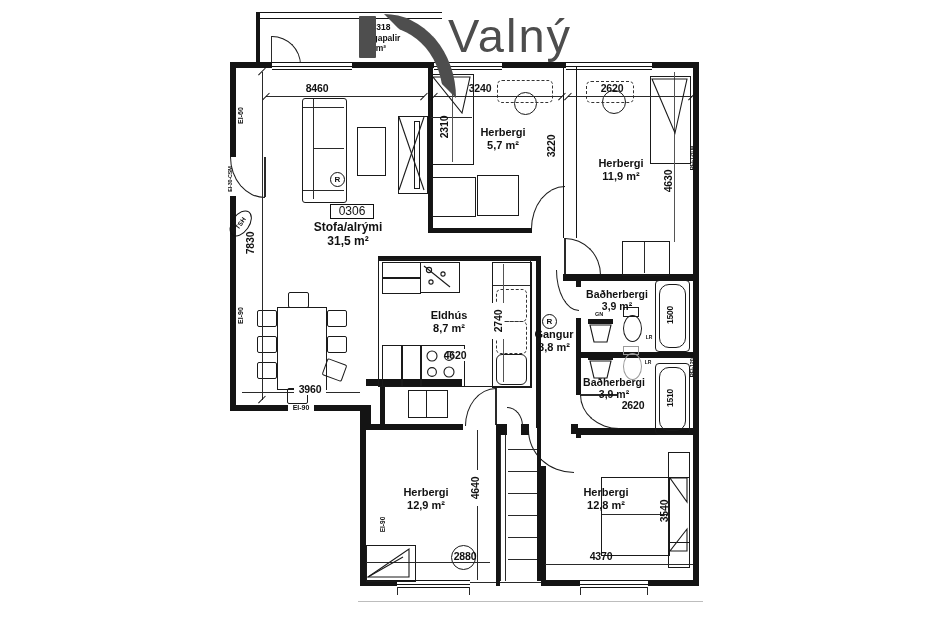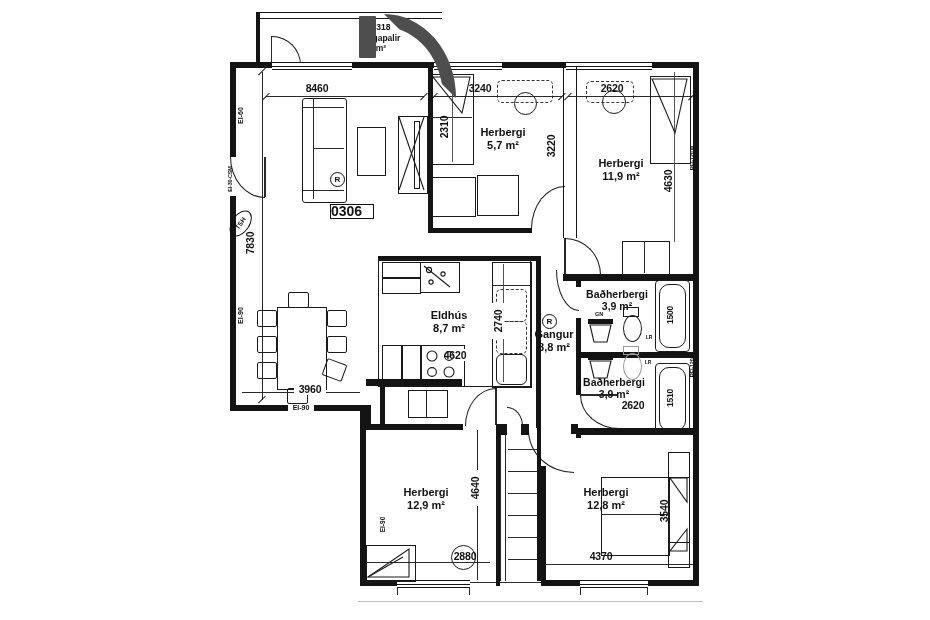--- a/index.html
+++ b/index.html
@@ -22,22 +22,22 @@
   .lbl{position:absolute;font-weight:bold;font-size:11px;line-height:1.16;text-align:center;white-space:nowrap}
   .lbl span{display:block}
   .sm{font-size:10.5px}
   .dim{position:absolute;font-weight:600;font-size:10.5px;letter-spacing:-.2px;white-space:nowrap;text-align:center}
   .v{transform:rotate(-90deg)}
   .tiny{font-size:6.5px;font-weight:bold;letter-spacing:0}
   .micro{font-size:5.5px;font-weight:bold}
   .tk{position:absolute;width:10px;height:1.2px;background:#111;transform:rotate(-45deg)}
   .rsym{position:absolute;width:13px;height:13px;border:1.2px solid #111;border-radius:50%;
         font-size:8px;font-weight:bold;line-height:13px;text-align:center}
-  .codebox{position:absolute;border:1.2px solid #111;font-weight:bold;font-size:14px;
-           line-height:13px;background:#fff}
+  .codebox{position:absolute;border:1.2px solid #111;font-weight:normal;font-size:12px;
+           text-align:center;line-height:13px;background:#fff}
   .brand{position:absolute;font-size:47px;font-weight:500;letter-spacing:2px;color:#4d4d4d}
   .logo-bar{position:absolute;background:#4e4e4e;border-radius:1px}
   .logo-arc{position:absolute;border:13px solid transparent;border-top-color:#4e4e4e;
             border-right-color:#4e4e4e;border-top-right-radius:100% 100%}
   .stairlbl{position:absolute;font-size:8.5px;font-weight:bold;line-height:1.25;text-align:center;z-index:1}
   .stairlbl span{display:block}
   .logo{z-index:50}
   svg{position:absolute;left:0;top:0}
 </style>
 </head>
@@ -50,20 +50,21 @@
   <div class="ln" style="left:271px;top:36px;width:1.4px;height:28px"></div>
   <div class="arc tr" style="left:272px;top:36px;width:28px;height:28px"></div>
   <div class="stairlbl" style="left:350px;top:22px;width:62px">
     <span>0318</span>
     <span>Stigapalir</span>
     <span>m²</span>
   </div>
 
   <div class="logo logo-bar" style="left:359px;top:16px;width:17px;height:42px"></div>
   <div class="logo logo-arc" style="left:384px;top:14px;width:46px;height:58px"></div>
+  <div class="logo brand" style="left:448px;top:8px">Valný</div>
 
   <div class="wall" style="left:230px;top:62px;width:42px;height:5.5px"></div>
   <div class="win" style="left:272px;top:62px;width:80px;height:5.5px">
       <i></i>
     </div>
   <div class="wall" style="left:352px;top:62px;width:82px;height:5.5px"></div>
   <div class="win" style="left:434px;top:62px;width:68px;height:5.5px">
       <i></i>
     </div>
   <div class="wall" style="left:502px;top:62px;width:64px;height:5.5px"></div>
@@ -216,20 +217,24 @@
   <div class="tk" style="left:257px;top:399px"></div>
   <div class="ln" style="left:242px;top:392px;width:118px;height:1px"></div>
   <div class="ln" style="left:366px;top:562px;width:124px;height:1px"></div>
   <div class="ln" style="left:545px;top:564px;width:148px;height:1px"></div>
   <div class="ln" style="left:477px;top:430px;width:1px;height:150px"></div>
   <div class="ln lt" style="left:452px;top:74px;width:1px;height:88px"></div>
   <div class="ln lt" style="left:503px;top:264px;width:1px;height:118px"></div>
   <div class="ln lt" style="left:674px;top:72px;width:1px;height:170px"></div>
 
   <div class="codebox" style="left:330px;top:204px;width:42px;height:13px">0306</div>
+  <div class="lbl" style="left:300px;top:221px;width:96px;font-size:12px">
+    <span>Stofa/alrými</span>
+    <span>31,5 m²</span>
+  </div>
   <div class="lbl" style="left:468px;top:126px;width:70px">
     <span>Herbergi</span>
     <span>5,7 m²</span>
   </div>
   <div class="lbl" style="left:586px;top:157px;width:70px">
     <span>Herbergi</span>
     <span>11,9 m²</span>
   </div>
   <div class="lbl sm" style="left:583px;top:288px;width:68px">
     <span>Baðherbergi</span>

